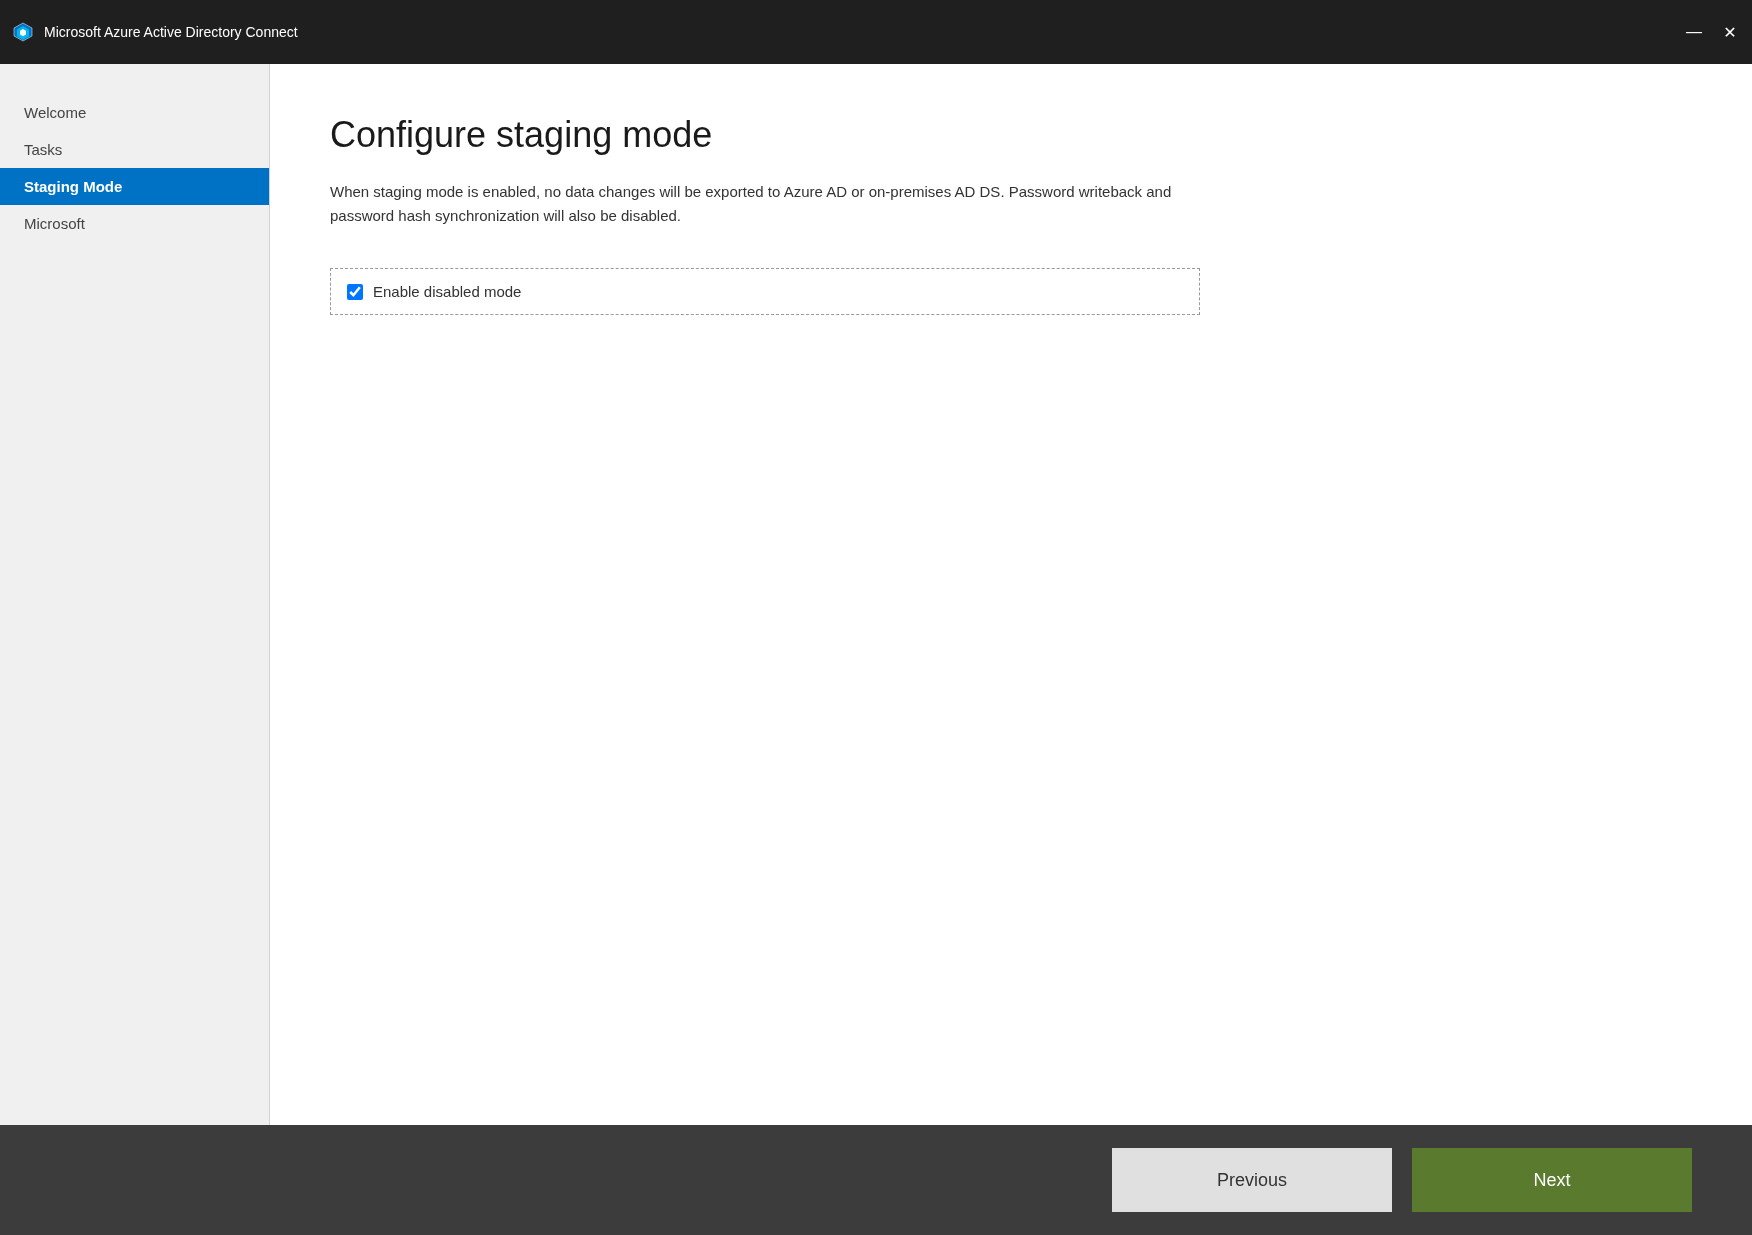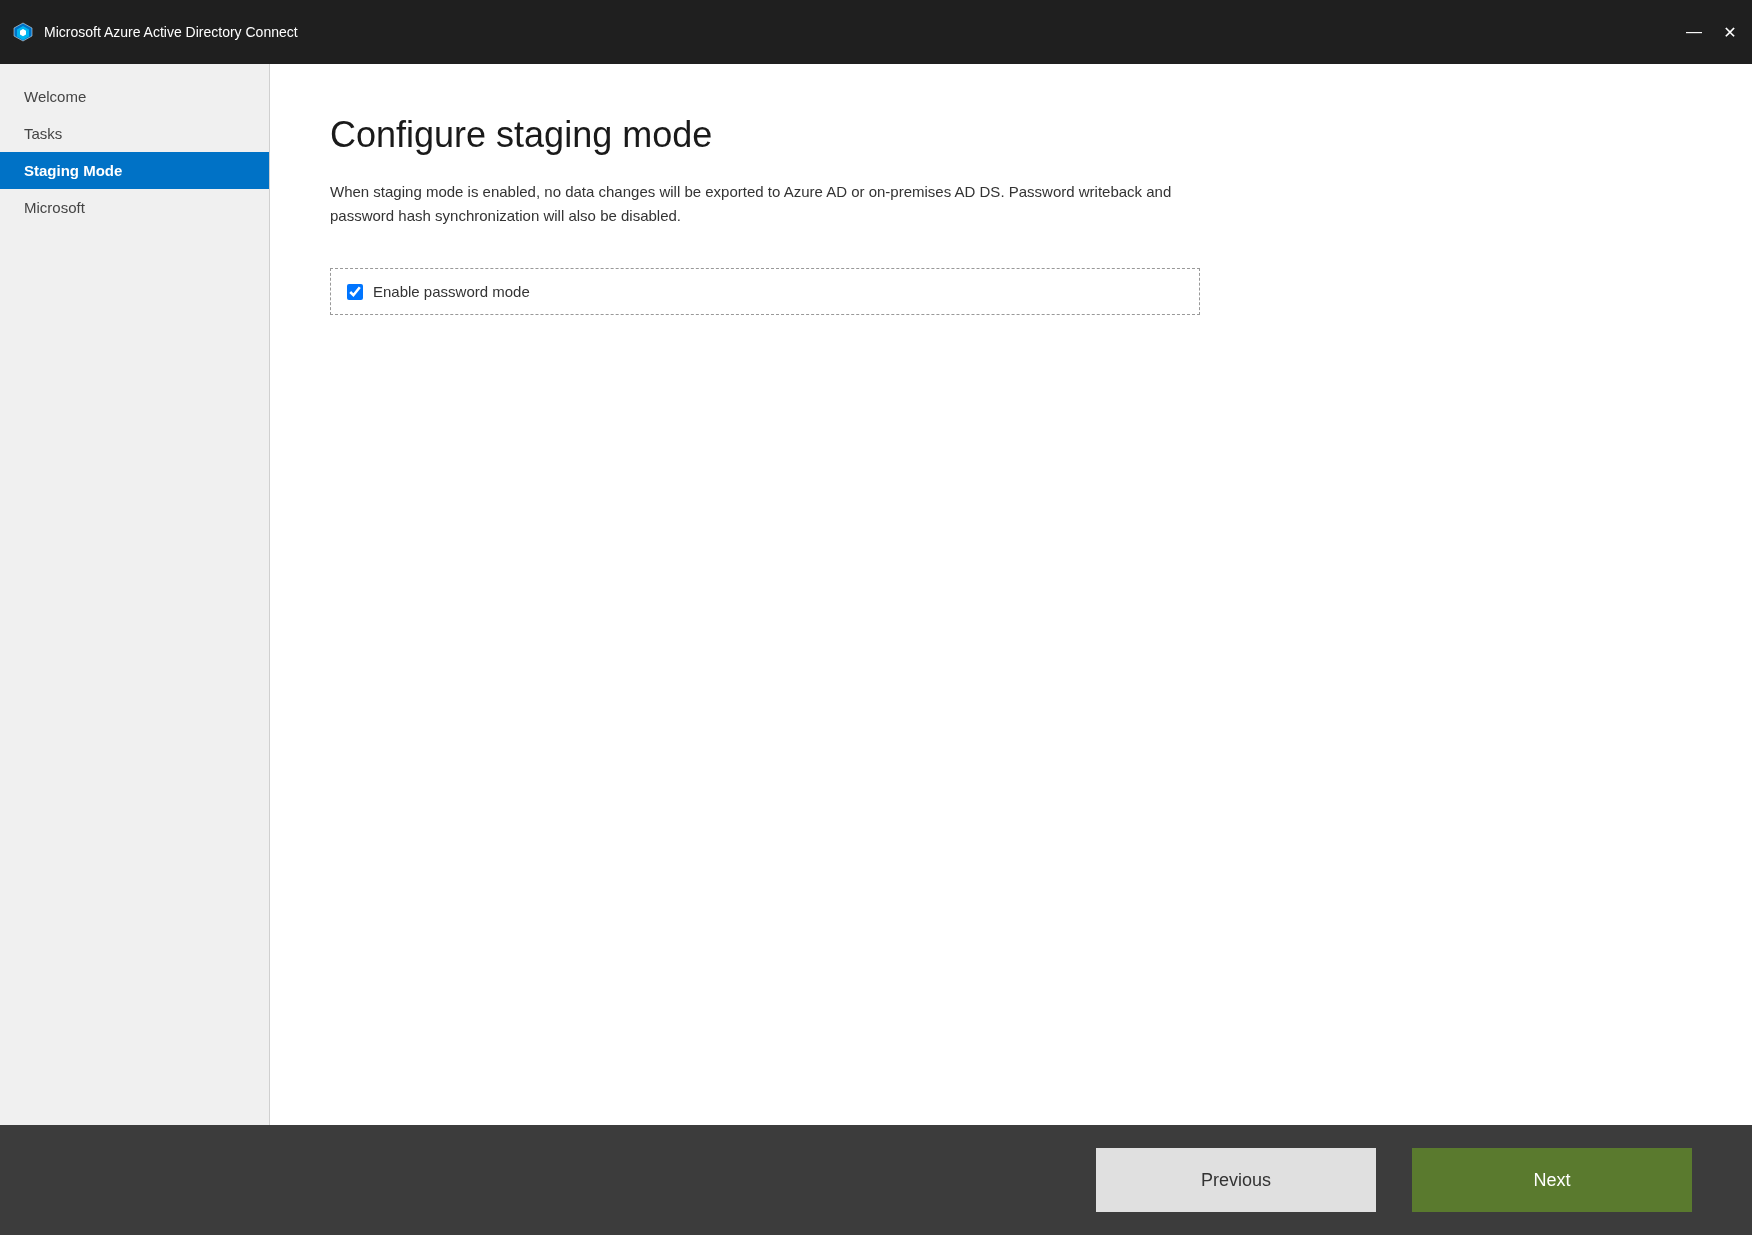--- a/index.html
+++ b/index.html
@@ -72,21 +72,21 @@
     .main-content {
       flex: 1;
       display: flex;
       background: #f0f0f0;
       overflow: hidden;
     }
 
     .sidebar {
       width: 270px;
       background: #f0f0f0;
-      padding: 14px 0;
+      padding: 30px 0;
       flex-shrink: 0;
       border-right: 1px solid #d0d0d0;
     }
 
     .sidebar-item {
       padding: 10px 24px;
       font-size: 15px;
       color: #444444;
       cursor: pointer;
       display: block;
@@ -148,21 +148,21 @@
       flex: 1;
     }
 
     .footer {
       height: 110px;
       background: #3c3c3c;
       display: flex;
       align-items: center;
       justify-content: flex-end;
       padding: 0 60px;
-      gap: 36px;
+      gap: 20px;
       flex-shrink: 0;
     }
 
     .btn-previous {
       background: #e0e0e0;
       color: #333333;
       border: none;
       padding: 0 40px;
       height: 64px;
       font-size: 18px;
@@ -217,21 +217,21 @@
         <span>Microsoft</span>
       </div>
     </div>
 
     <div class="content-area">
       <h1 class="page-title">Configure staging mode</h1>
       <p class="description">When staging mode is enabled, no data changes will be exported to Azure AD or on-premises AD DS. Password writeback and password hash synchronization will also be disabled.</p>
 
       <label class="checkbox-container">
         <input type="checkbox" checked="" style="">
-        <span class="checkbox-label">Enable password mode</span>
+        <span class="checkbox-label">Enable disabled mode</span>
       </label>
 
       <div class="spacer"></div>
     </div>
 
   </div>
 
   <div class="footer">
     <button class="btn-previous">Previous</button>
     <button class="btn-next">Next</button>

